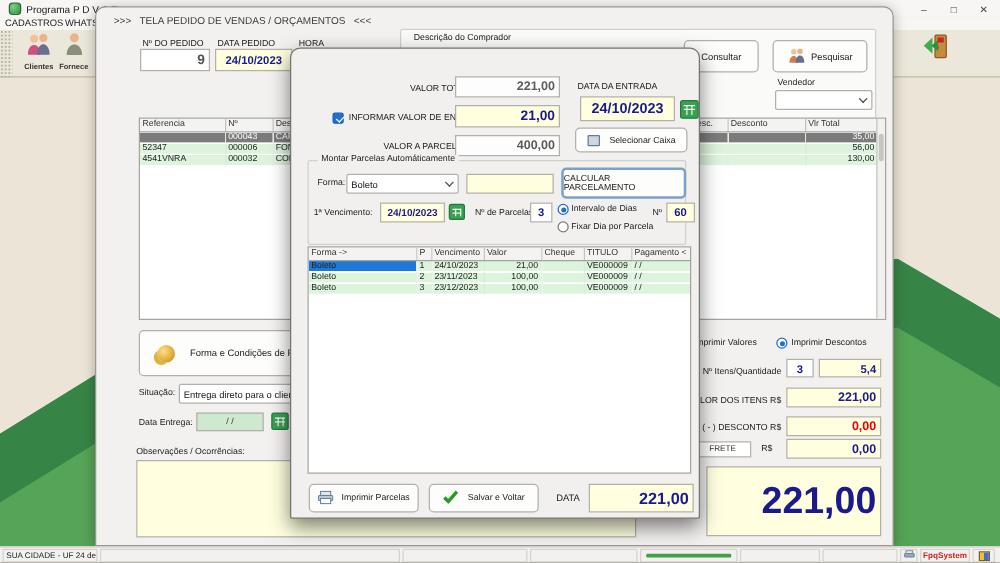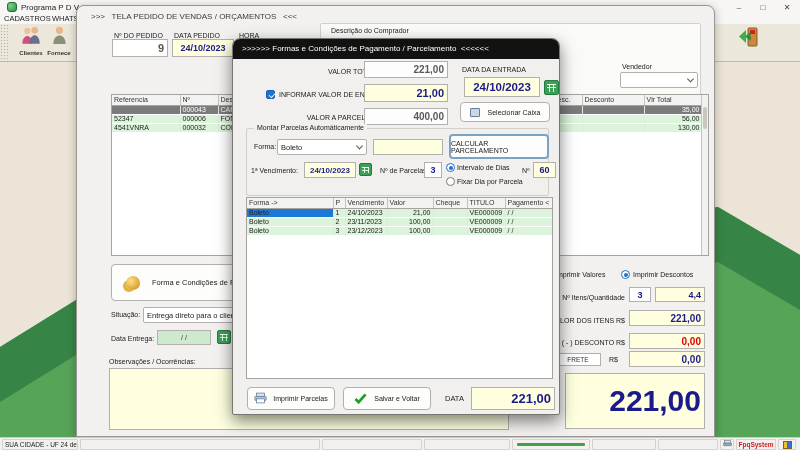--- a/index.html
+++ b/index.html
@@ -128,20 +128,32 @@
     <div class="pwin-title">&gt;&gt;&gt;   TELA PEDIDO DE VENDAS / ORÇAMENTOS   &lt;&lt;&lt;</div>
 
     <span class="lbl" style="left:37px;top:26px">Nº DO PEDIDO</span>
     <div class="fld right" style="left:35px;top:33px;width:56px;height:18px;font-size:11px;color:#555">9</div>
     <span class="lbl" style="left:97px;top:26px">DATA PEDIDO</span>
     <div class="fld center yel" style="left:95px;top:33px;width:62px;height:18px;font-size:9px">24/10/2023</div>
     <span class="lbl" style="left:162px;top:26px">HORA</span>
 
     <div class="gbox" style="left:243px;top:17px;width:381px;height:74px"></div>
     <span class="lbl" style="left:254px;top:21px">Descrição do Comprador</span>
+    <div class="btn" style="left:470px;top:26px;width:60px;height:26px">Consultar</div>
+    <div class="btn" style="left:541px;top:26px;width:76px;height:26px;gap:4px">
+      <span>
+        <svg viewBox="0 0 24 20" width="15" height="13">
+          <circle cx="8" cy="5" r="3.4" fill="#f0c09a"></circle>
+          <path d="M2.5 19 C2.5 12.5 6 10.5 8 10.5 C10 10.5 13.5 12.5 13.5 19 Z" fill="#cf7f4f"></path>
+          <circle cx="16" cy="4.4" r="3.6" fill="#eab588"></circle>
+          <path d="M10.5 19 C10.5 12 14 9.8 16 9.8 C18 9.8 21.5 12 21.5 19 Z" fill="#6a6f8f"></path>
+        </svg>
+      </span>
+      <span>Pesquisar</span>
+    </div>
     <span class="lbl" style="left:545px;top:57px">Vendedor</span>
     <div class="dd" style="left:543px;top:66px;width:78px;height:16px">
         <span class="chev"></span>
       </div>
 
     <span class="cb checked" style="left:190px;top:54px"></span>
     <span class="lbl" style="left:203px;top:55px">PEDIDO DE VENDA</span>
     <span class="cb" style="left:190px;top:72px"></span>
     <span class="lbl" style="left:203px;top:73px">ORÇAMENTO</span>
     <span class="lbl" style="left:280px;top:51px">1 VIA</span>
@@ -229,38 +241,37 @@
     <span class="lbl" style="left:32px;top:352px">Observações / Ocorrências:</span>
     <div class="fld yel" style="left:32px;top:362px;width:400px;height:62px"></div>
 
     <span class="rd" style="left:466px;top:264px"></span>
     <span class="lbl" style="left:478px;top:265px">Imprimir Valores</span>
     <span class="rd sel" style="left:544px;top:264px"></span>
     <span class="lbl" style="left:556px;top:265px">Imprimir Descontos</span>
 
     <span class="rlbl" style="left:400px;top:288px;width:148px">Nº Itens/Quantidade</span>
     <div class="fld center" style="left:552px;top:281px;width:22px;height:15px">3</div>
-    <div class="fld right yel" style="left:578px;top:281px;width:50px;height:15px">4,4</div>
+    <div class="fld right yel" style="left:578px;top:281px;width:50px;height:15px">5,4</div>
 
     <span class="rlbl" style="left:380px;top:311px;width:168px">VALOR DOS ITENS R$</span>
     <div class="fld right yel" style="left:552px;top:304px;width:76px;height:16px;font-size:10px">221,00</div>
 
     <span class="rlbl" style="left:380px;top:333px;width:168px">( - ) DESCONTO R$</span>
     <div class="fld right yel redval" style="left:552px;top:327px;width:76px;height:16px;font-size:10px;color:#e00000">0,00</div>
 
     <div class="fld center" style="left:478px;top:347px;width:46px;height:13px;font-size:6.5px;font-weight:normal;color:#333">FRETE</div>
     <span class="lbl" style="left:532px;top:350px">R$</span>
     <div class="fld right yel" style="left:552px;top:345px;width:76px;height:16px;font-size:10px">0,00</div>
 
     <span class="lbl" style="left:470px;top:392px;font-size:8px">R$</span>
     <div class="fld right yel" style="left:488px;top:367px;width:140px;height:56px;font-size:30px">221,00</div>
   </div>
 
   <div class="dialog">
-    <div class="dlg-title">&gt;&gt;&gt;&gt;&gt;&gt; Formas e Condições de Pagamento / Parcelamento  &lt;&lt;&lt;&lt;&lt;&lt;</div>
 
     <span class="rlbl" style="left:18px;top:29px;width:124px">VALOR TOTAL</span>
     <div class="fld right grayval" style="left:131px;top:22px;width:84px;height:17px;background:#fdfdfd">221,00</div>
 
     <span class="cb checked" style="left:33px;top:51px"></span>
     <span class="lbl" style="left:46px;top:52px">INFORMAR VALOR DE ENTRADA</span>
     <div class="fld right yel" style="left:131px;top:45px;width:84px;height:18px;font-size:11px">21,00</div>
 
     <span class="rlbl" style="left:18px;top:75px;width:124px">VALOR A PARCELAR</span>
     <div class="fld right grayval" style="left:131px;top:69px;width:84px;height:17px;background:#fdfdfd">400,00</div>

